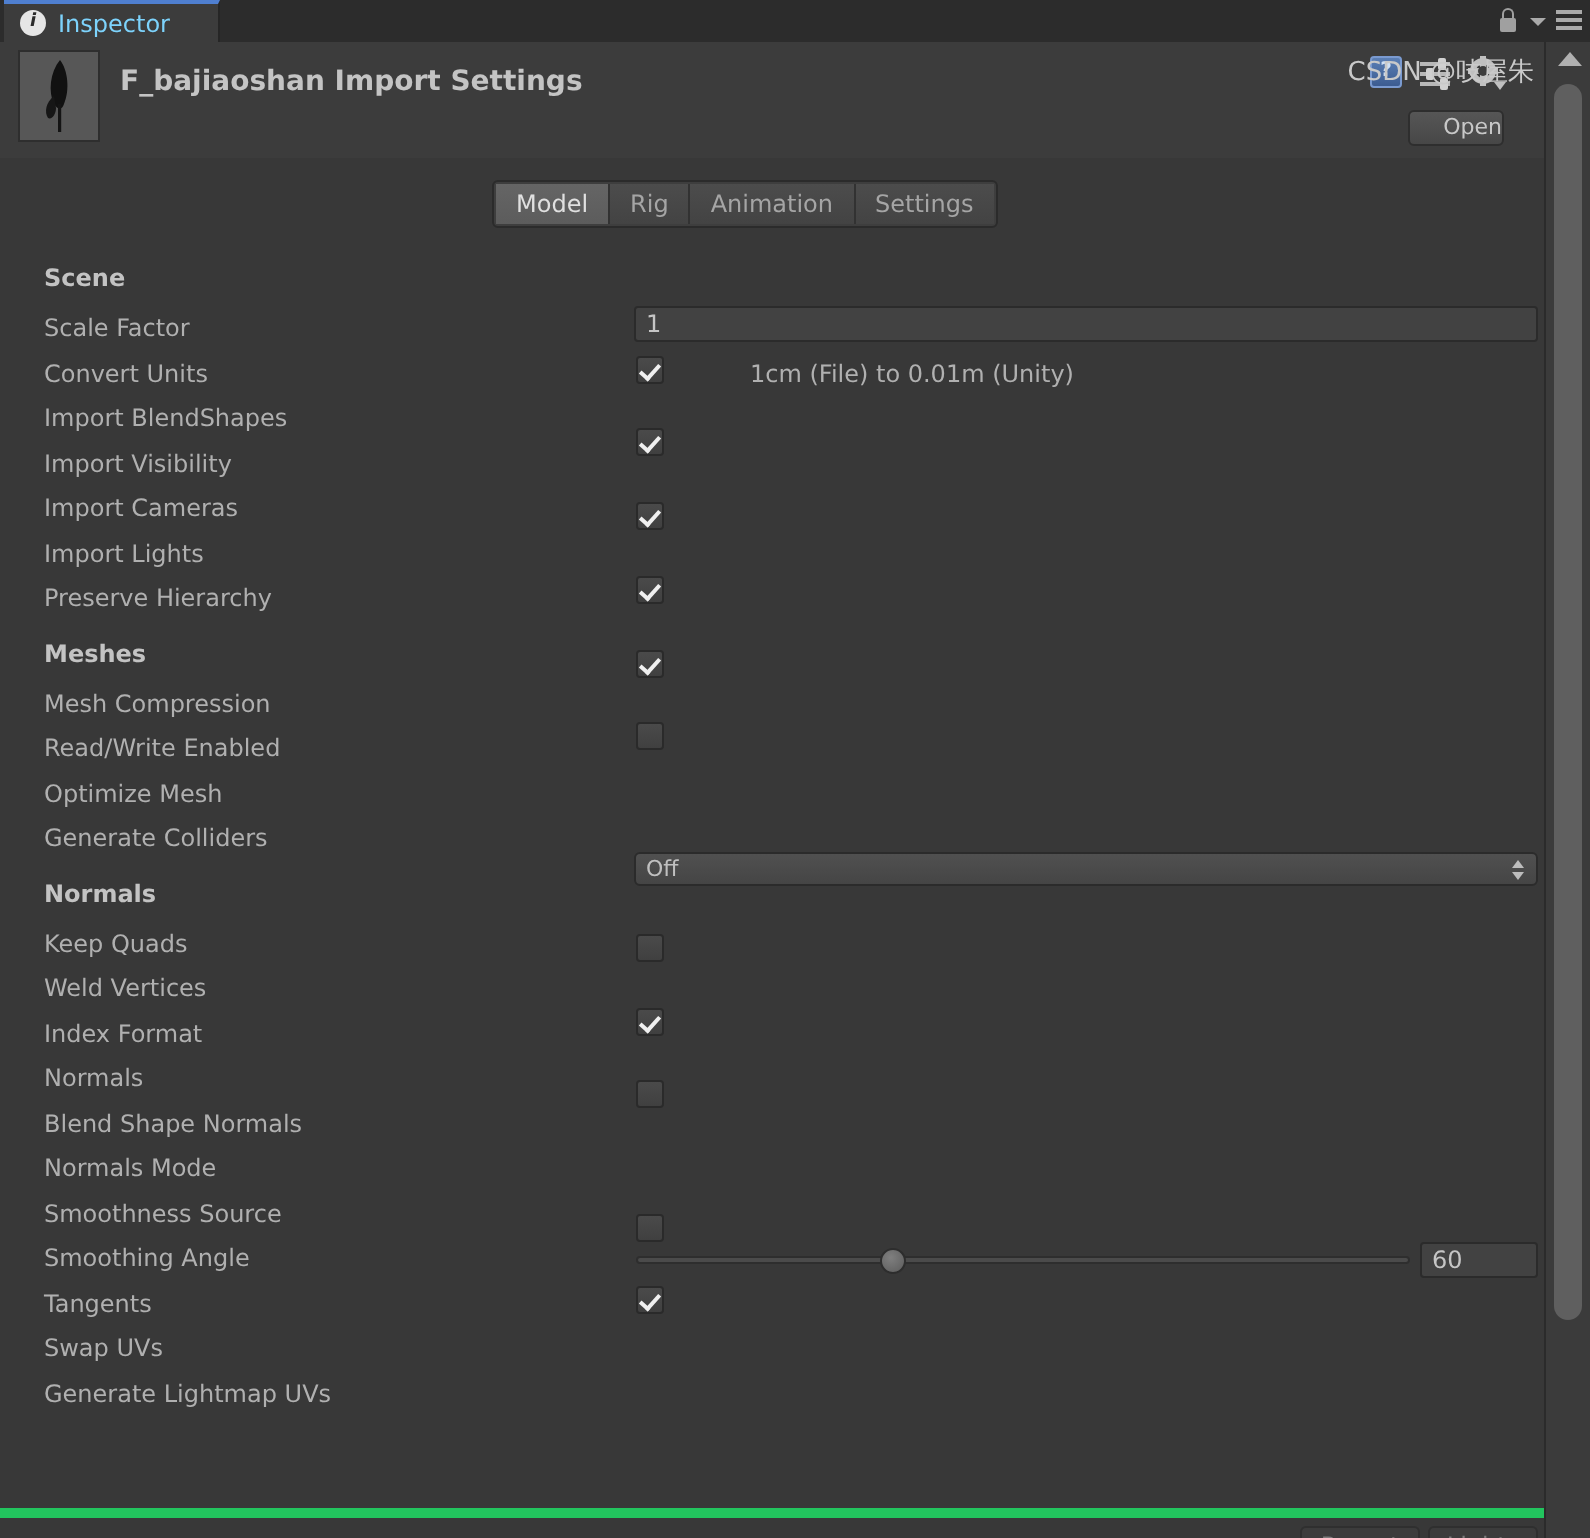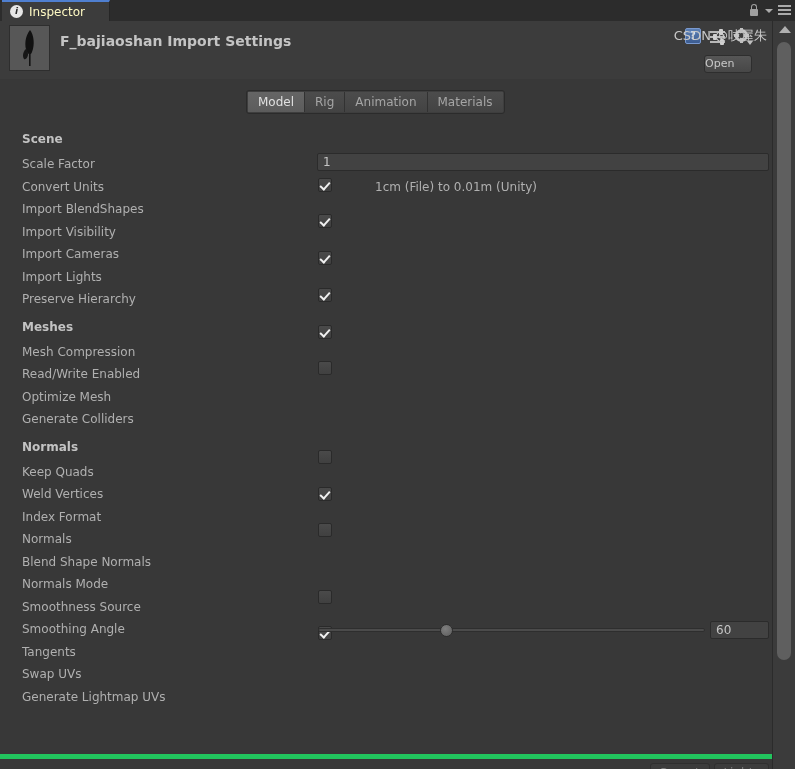--- a/index.html
+++ b/index.html
@@ -45,21 +45,21 @@
     background: #e6e6e6;
     color: #2b2b2b;
     font-size: 9px;
     font-weight: bold;
     font-style: italic;
     line-height: 13px;
     text-align: center;
     margin-right: 6px;
     flex: none;
   }
-  .insp-tab .lbl { color: #fef9c3; font-size: 12px; }
+  .insp-tab .lbl { color: #7dd3fc; font-size: 12px; }
 
   .strip-right {
     position: absolute;
     right: 4px; top: 0;
     height: 21px;
     display: flex;
     align-items: center;
     gap: 5px;
   }
   .ico-lock { width: 12px; height: 13px; position: relative; cursor: pointer; }
@@ -169,21 +169,21 @@
   .btn-open {
     position: absolute;
     right: 20px; top: 34px;
     width: 48px; height: 18px;
     background: linear-gradient(#565656,#474747);
     border: 1px solid #2e2e2e;
     border-radius: 3px;
     color: #c8c8c8;
     font-size: 11px;
     line-height: 16px;
-    text-align: left;
+    text-align: right;
     box-sizing: border-box;
     cursor: pointer;
   }
 
   
   .panel {
     position: absolute;
     left: 0; top: 79px;
     width: 772px; height: 639px;
     background: #383838;
@@ -423,21 +423,21 @@
   </div>
   <div class="btn-open">Open</div>
 </div>
 
 <div class="panel">
 
   <div class="tabs">
     <div class="tab active">Model</div>
     <div class="tab">Rig</div>
     <div class="tab">Animation</div>
-    <div class="tab">Materials</div>
+    <div class="tab">Settings</div>
   </div>
 
   <div class="section-title" style="top:53px">Scene</div>
 
   <div class="row-label" style="top:78px">Scale Factor</div>
   <div class="ctl textfield" style="left:317px; top:74px; width:452px; height:18px;">1</div>
 
   <div class="row-label" style="top:101px">Convert Units</div>
   <div class="ctl checkbox on" style="left:318px; top:99px;"></div>
   <div class="inline-note" style="left:375px; top:101px;">1cm (File) to 0.01m (Unity)</div>
@@ -453,20 +453,27 @@
 
   <div class="row-label" style="top:191px">Import Lights</div>
   <div class="ctl checkbox on" style="left:318px; top:190px;"></div>
 
   <div class="row-label" style="top:213px">Preserve Hierarchy</div>
   <div class="ctl checkbox" style="left:318px; top:212px;"></div>
 
   <div class="section-title" style="top:241px">Meshes</div>
 
   <div class="row-label" style="top:266px">Mesh Compression</div>
+  <div class="ctl dropdown" style="left:317px; top:263px; width:452px; height:17px;">
+    <span>Off</span>
+    <span class="arrows">
+        <i class="up"></i>
+        <i class="dn"></i>
+      </span>
+  </div>
 
   <div class="row-label" style="top:288px">Read/Write Enabled</div>
   <div class="ctl checkbox" style="left:318px; top:287px;"></div>
 
   <div class="row-label" style="top:311px">Optimize Mesh</div>
   <div class="ctl checkbox on" style="left:318px; top:310px;"></div>
 
   <div class="row-label" style="top:333px">Generate Colliders</div>
   <div class="ctl checkbox" style="left:318px; top:332px;"></div>
 

